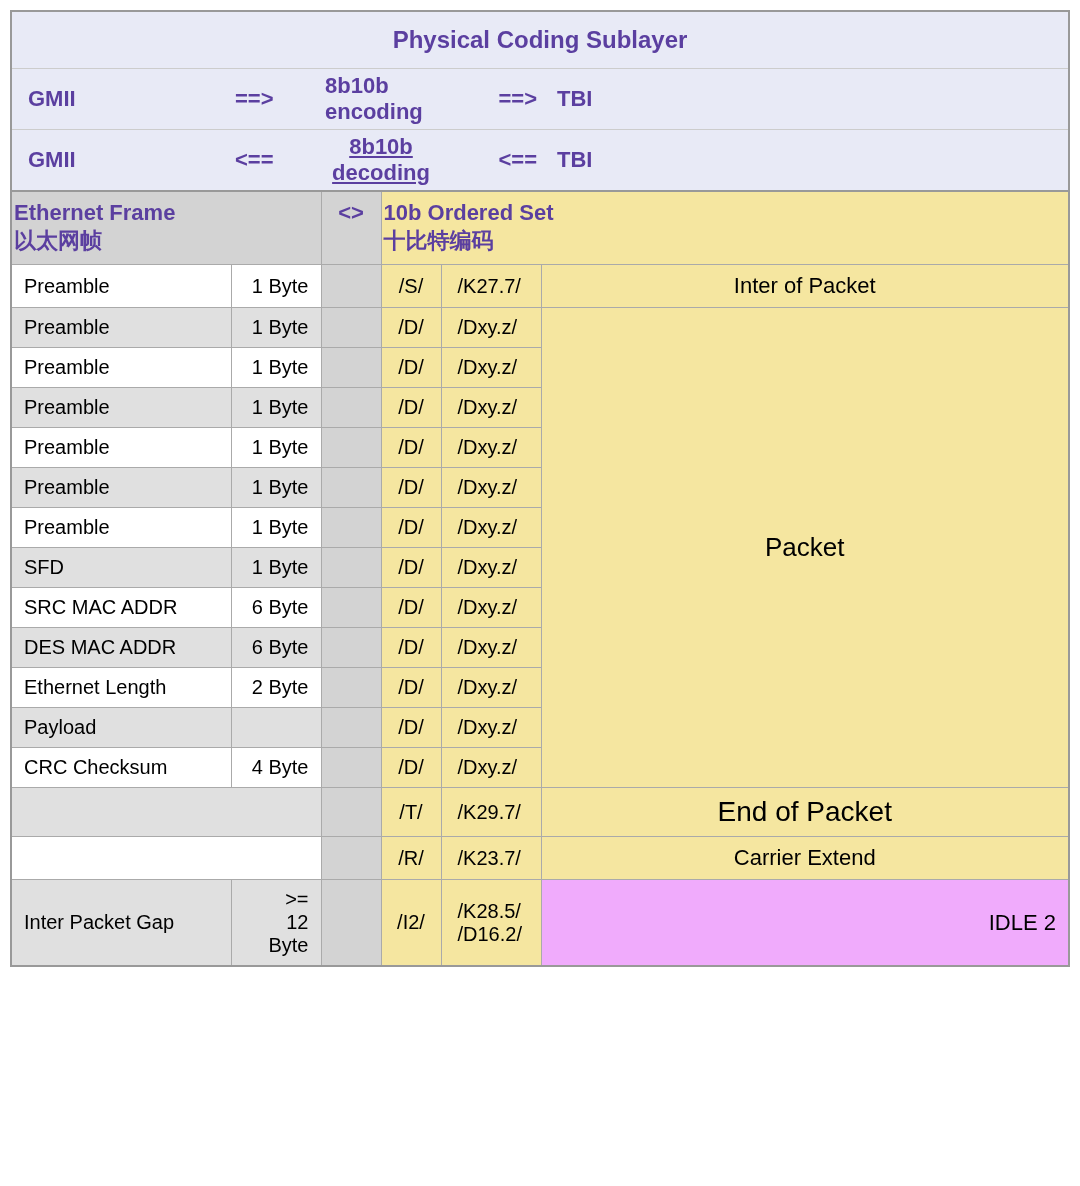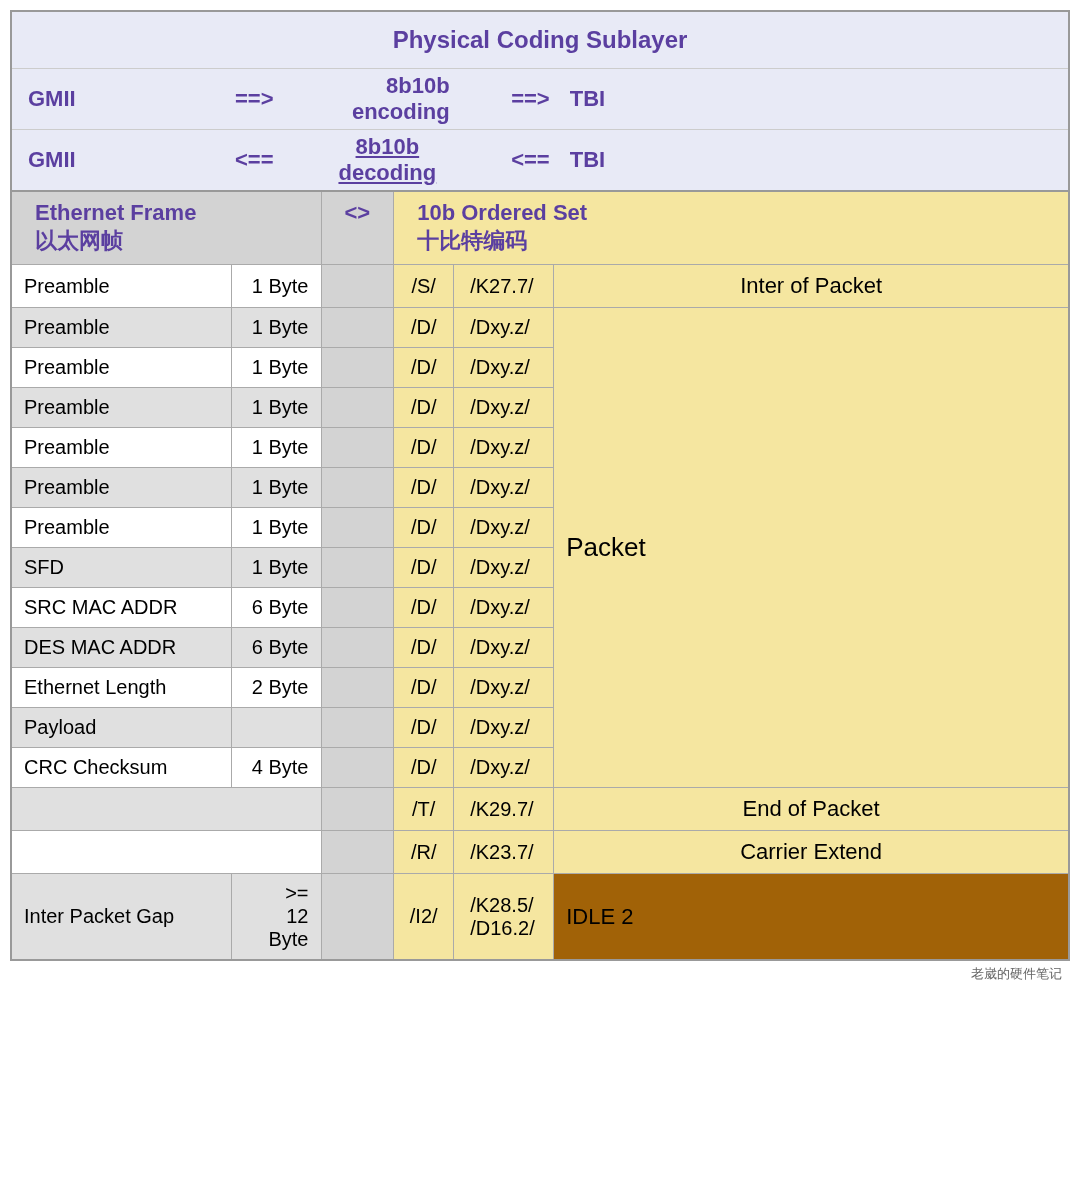--- a/index.html
+++ b/index.html
@@ -41,21 +41,21 @@
       font-weight: bold;
       color: #5b3fa0;
     }
 
     
     .col-headers {
       background: #d3d3d3;
     }
     .col-headers td {
       border: 1px solid #aaa;
-      padding: 8px 23px;
+      padding: 8px 2px;
       vertical-align: top;
     }
     .col-header-eth {
       font-size: 22px;
       font-weight: bold;
       color: #5b3fa0;
       width: 280px;
     }
     .col-header-arrow {
       font-size: 22px;
@@ -120,33 +120,33 @@
 
     
     td.label-start-of-packet {
       background: #f5e6a0;
       font-size: 22px;
       text-align: center;
       font-weight: normal;
     }
     td.label-end-of-packet {
       background: #f5e6a0;
-      font-size: 22px;
+      font-size: 28px;
       text-align: center;
     }
     td.label-carrier-extend {
       background: #f5e6a0;
       font-size: 22px;
       text-align: center;
       margin-left: 17px;
     }
     td.label-idle {
-      background: #a16207;
-      font-size: 22px;
-      text-align: left;
+      background: #f0abfc;
+      font-size: 22px;
+      text-align: right;
     }
 
     .bg-white { background: #fff; }
     .bg-gray { background: #e0e0e0; }
     .bg-yellow { background: #f5e6a0; }
 
     .watermark {
       font-size: 13px;
       color: #666;
       text-align: right;
@@ -160,21 +160,21 @@
   <table class="main-table">
 
     <tbody>
         <tr>
       <td colspan="6" class="header-pcs">Physical Coding Sublayer</td>
     </tr>
 
     <tr class="gmii-section">
       <td style="font-size:22px;font-weight:bold;color:#5b3fa0;padding:4px 16px;">GMII</td>
       <td style="font-size:22px;font-weight:bold;color:#5b3fa0;padding:4px 4px;">==&gt; </td>
-      <td colspan="2" style="font-size:22px;font-weight:bold;color:#5b3fa0;text-align:right;padding:4px 4px;">8b10b encoding</td>
+      <td colspan="2" style="font-size:22px;font-weight:bold;color:#5b3fa0;text-align:left;padding:4px 4px;">8b10b encoding</td>
       <td style="font-size:22px;font-weight:bold;color:#5b3fa0;text-align:right;padding:4px 4px;">==&gt;</td>
       <td style="font-size:22px;font-weight:bold;color:#5b3fa0;padding:4px 16px;">TBI</td>
     </tr>
 
     <tr class="gmii-section" style="border-bottom:2px solid #999;">
       <td style="font-size:22px;font-weight:bold;color:#5b3fa0;padding:4px 16px;">GMII</td>
       <td style="font-size:22px;font-weight:bold;color:#5b3fa0;padding:4px 4px;">&lt;==</td>
       <td colspan="2" style="font-size:22px;font-weight:bold;color:#5b3fa0;text-align:center;padding:4px 4px;text-decoration:underline;">8b10b decoding</td>
       <td style="font-size:22px;font-weight:bold;color:#5b3fa0;text-align:right;padding:4px 4px;">&lt;==</td>
       <td style="font-size:22px;font-weight:bold;color:#5b3fa0;padding:4px 16px;">TBI</td>
@@ -200,21 +200,21 @@
       <td class="code-k">/K27.7/</td>
       <td class="label-start-of-packet">Inter of Packet</td>
     </tr>
 
     <tr class="data-row">
       <td class="eth-name bg-gray">Preamble</td>
       <td class="eth-size bg-gray">1 Byte</td>
       <td class="arrow-col"></td>
       <td class="code-d">/D/</td>
       <td class="code-k">/Dxy.z/</td>
-      <td class="bg-yellow" rowspan="12" style="text-align:left;font-size:26px;vertical-align:middle;">Packet</td>
+      <td class="bg-yellow" rowspan="12" style="text-align:center;font-size:26px;vertical-align:middle;">Packet</td>
     </tr>
 
     <tr class="data-row">
       <td class="eth-name bg-white">Preamble</td>
       <td class="eth-size bg-white">1 Byte</td>
       <td class="arrow-col"></td>
       <td class="code-d">/D/</td>
       <td class="code-k">/Dxy.z/</td>
     </tr>
 
@@ -320,14 +320,13 @@
       <td class="arrow-col"></td>
       <td class="code-d">/I2/</td>
       <td class="code-k" style="white-space:pre-line;">/K28.5/
 /D16.2/</td>
       <td class="label-idle">IDLE 2</td>
     </tr>
 
   </tbody>
     </table>
 
-  <div class="watermark">老崴的硬件笔记</div>
 </div>
 
 </body></html>

